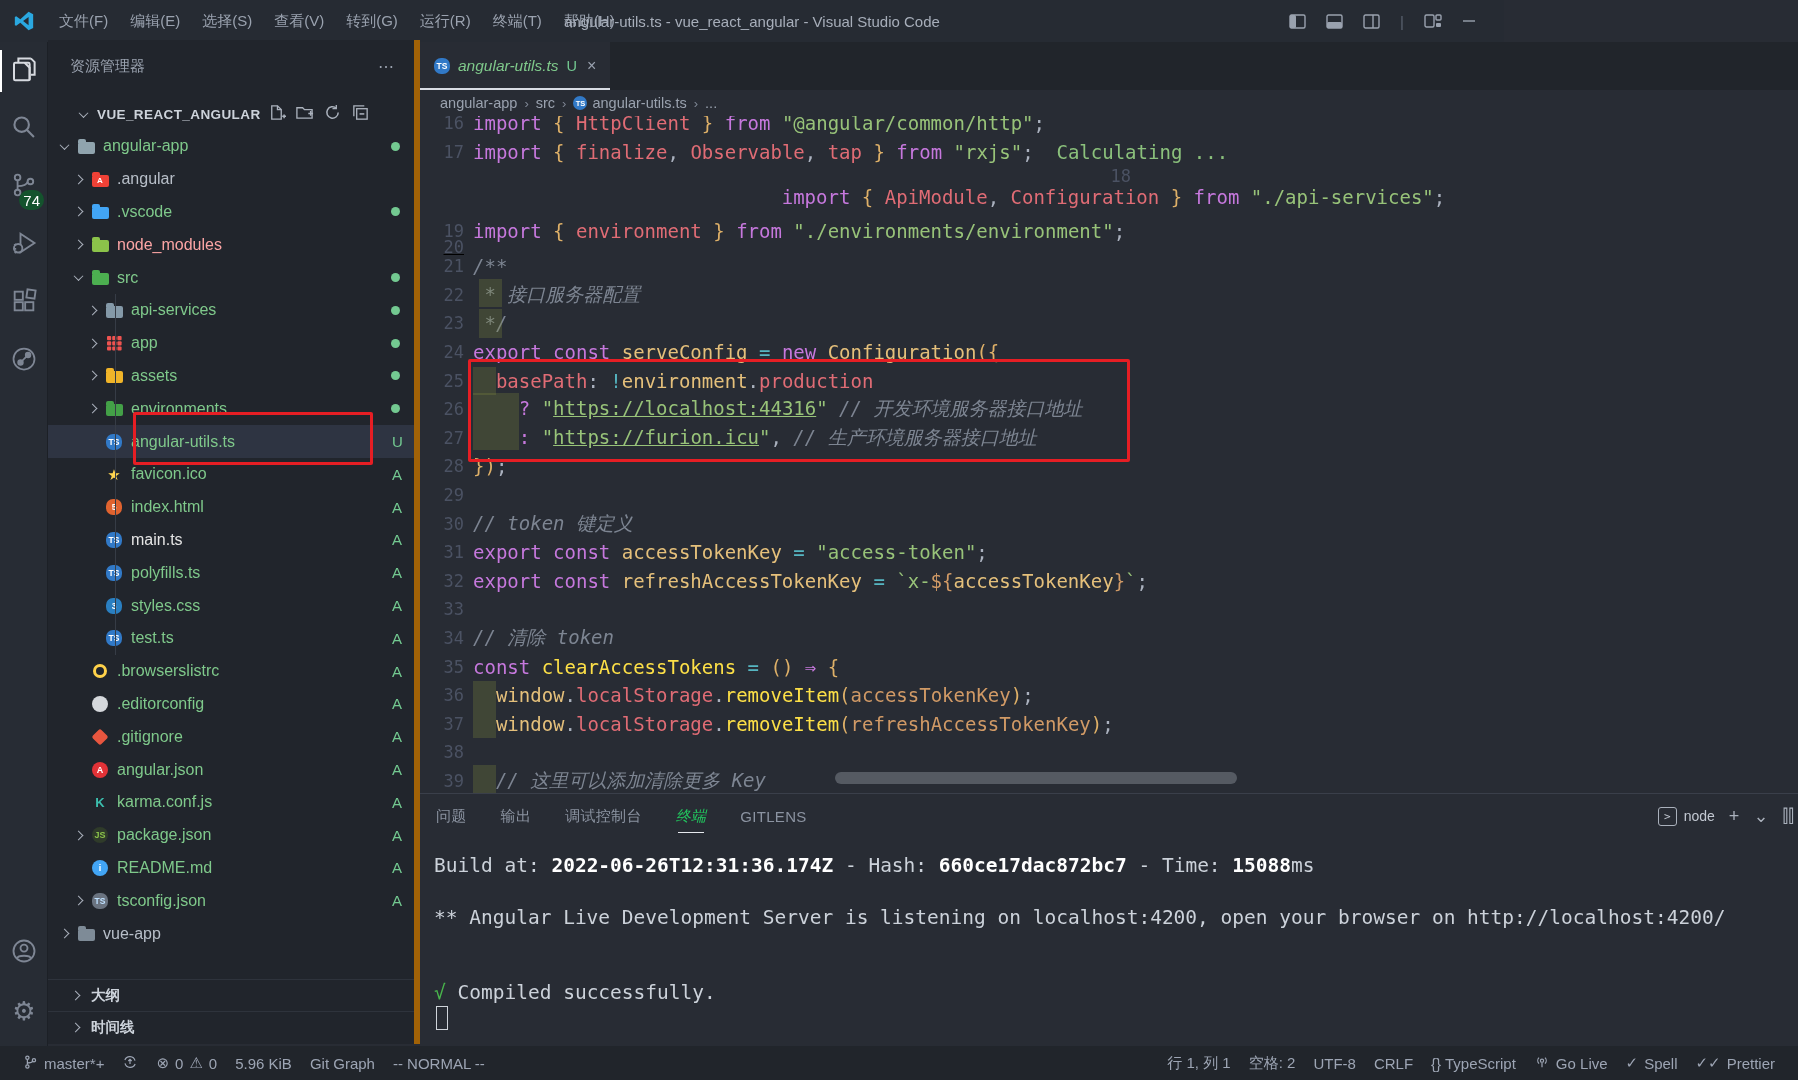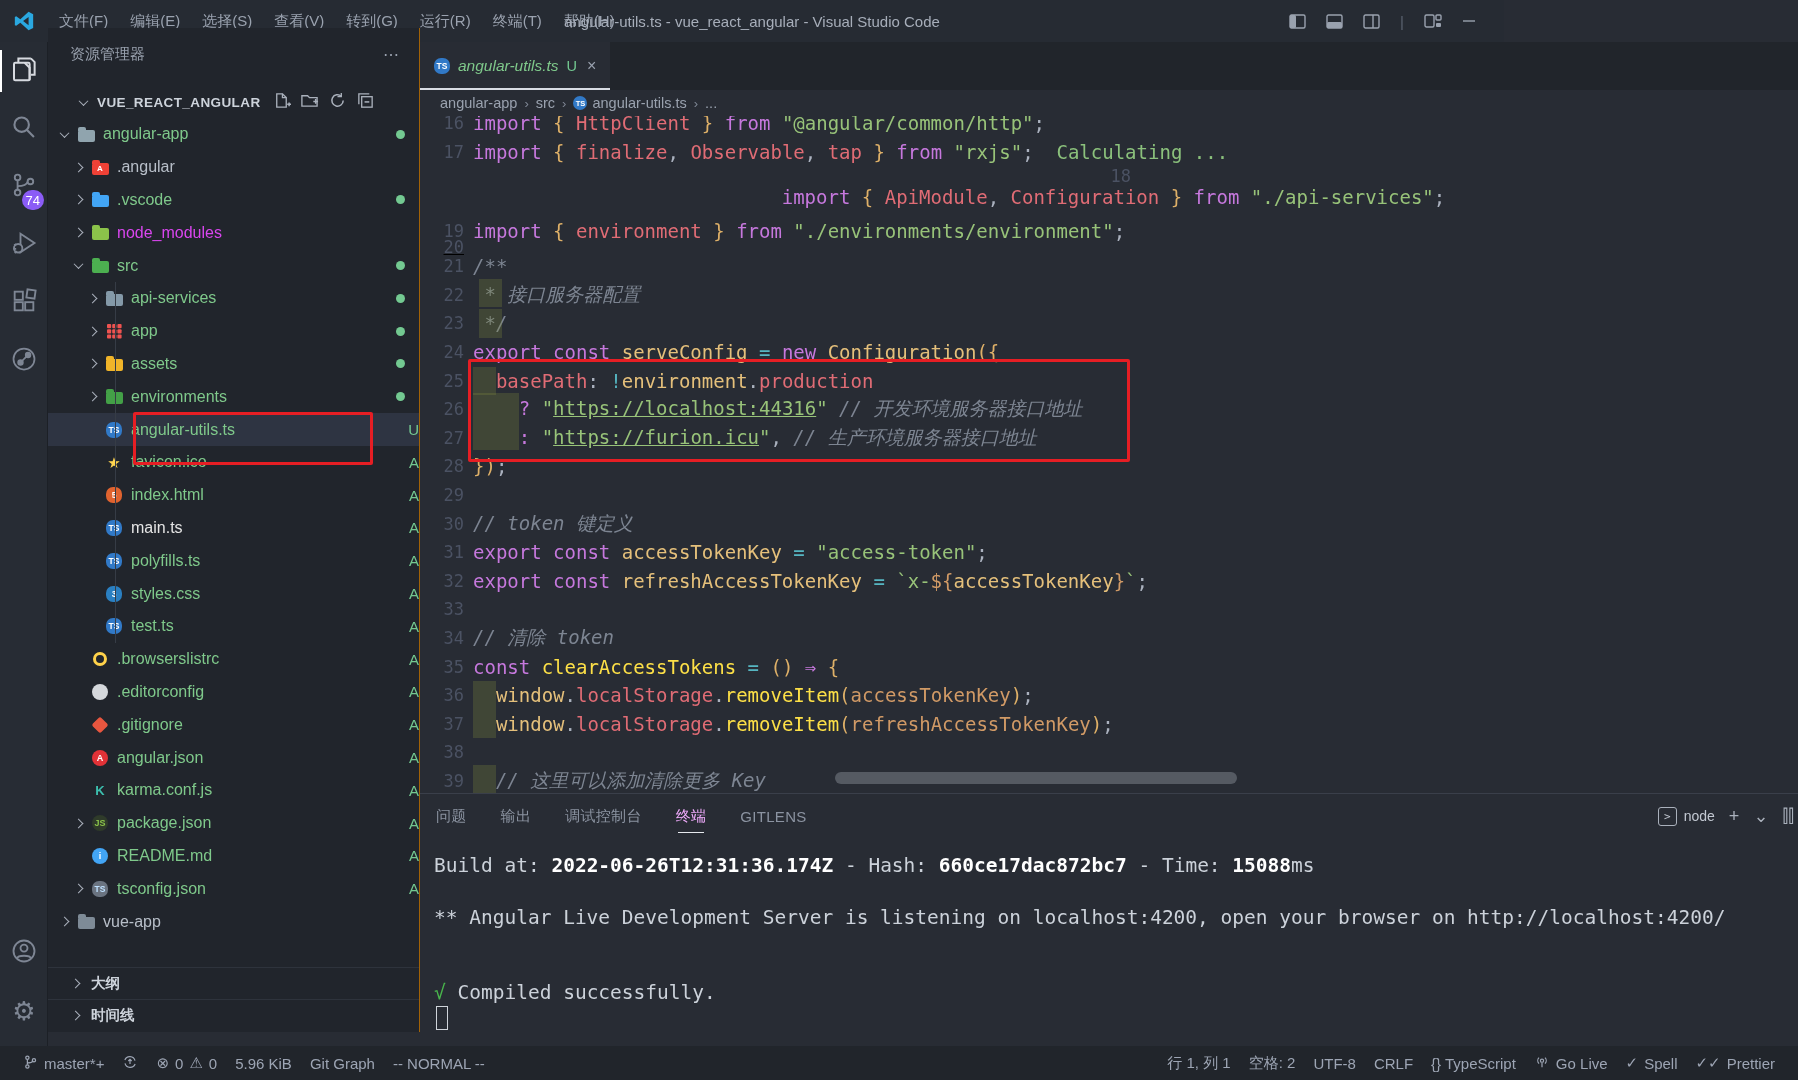--- a/index.html
+++ b/index.html
@@ -16,29 +16,29 @@
   #win-icons svg { display:block; }
   .win-sep { color:#5a6270; }
 
   
   #activitybar { position:absolute; left:0; top:42px; width:48px; height:1004px;
     background:#272c34; border-right:1px solid #1c2026; }
   .act-icon { width:48px; height:58px; display:flex; align-items:center; justify-content:center;
     color:#7e8694; position:relative; cursor:pointer; }
   .act-icon.active { color:#d7dae0; }
   .act-icon.active::before { content:""; position:absolute; left:0; top:8px; bottom:8px; width:2px; background:#fff; }
-  .act-badge { position:absolute; right:4px; bottom:6px; background:#8b5cf6; color:#fff;
-    font-size:13px; min-width:20px; height:20px; border-radius:10px; display:flex;
+  .act-badge { position:absolute; right:4px; bottom:6px; background:#14532d; color:#fff;
+    font-size:15px; min-width:20px; height:20px; border-radius:10px; display:flex;
     align-items:center; justify-content:center; padding:0 4px; }
   #act-bottom { position:absolute; bottom:6px; left:0; width:48px; }
   .gear-glyph { font-size:26px; line-height:1; }
 
   
-  #sidebar { position:absolute; left:48px; top:28px; width:372px; height:1004px;
-    background:#21252c; color:#b8bfc9; border-right:1px solid #a16207;text-align:right; }
+  #sidebar { position:absolute; left:48px; top:40px; width:372px; height:1004px;
+    background:#21252c; color:#b8bfc9; border-right:6px solid #a16207; }
   #sb-title-row { position:absolute; top:10px; left:0; width:100%; height:32px; display:flex;
     align-items:center; padding:0 18px 0 22px; font-size:15px; color:#9aa2af; }
   #sb-more { margin-left:auto; letter-spacing:2px; color:#9aa2af; cursor:pointer; font-size:16px; }
   #sb-sec-row { position:absolute; top:57px; left:0; width:100%; height:34px; display:flex;
     align-items:center; padding-left:32px; }
   #sb-sec-label { font-weight:bold; font-size:13.5px; color:#cdd3db; letter-spacing:.4px; margin-left:10px; }
   #sb-sec-actions { margin-left:auto; display:flex; gap:9px; padding-right:44px; color:#aab1bc; }
   #sb-sec-actions svg { cursor:pointer; }
   #tree { position:absolute; top:90px; left:0; width:100%; height:849px; overflow:hidden; }
   .trow { position:relative; height:32.8px; display:flex; align-items:center; font-size:16px; cursor:pointer; }
@@ -96,21 +96,21 @@
   .tk-d{color:#abb2bf} .tk-ghost{color:#8bc17c}
   #h-scrollbar { position:absolute; left:415px; top:730px; width:402px; height:12px;
     background:rgba(140,146,155,.45); border-radius:6px; }
 
   
   #panel { position:absolute; top:751px; left:0; width:100%; height:253px; background:#282c34;
     border-top:1px solid #3a3f4a; }
   #panel-tabs { position:absolute; top:0; left:0; right:0; height:44px; display:flex;
     align-items:center; gap:34px; padding-left:16px; font-size:15px; color:#8b93a1; }
   .ptab { height:44px; display:flex; align-items:center; cursor:pointer; position:relative; letter-spacing:.3px; }
-  .ptab.active { color:#f0abfc; }
+  .ptab.active { color:#22c55e;font-style:italic; }
   .ptab.active::after { content:""; position:absolute; left:2px; right:2px; bottom:5px; height:1.5px; background:#e6e9ee; }
   #panel-actions { position:absolute; right:4px; top:0; height:44px; display:flex; align-items:center;
     gap:14px; color:#c3c9d2; font-size:14px; }
   #term-chip { display:flex; align-items:center; gap:7px; cursor:pointer; }
   #term-chip-icon { width:19px; height:19px; border:1.2px solid #aab1bc; border-radius:3px;
     display:flex; align-items:center; justify-content:center; font-size:11px; color:#c3c9d2;
     font-family:"DejaVu Sans Mono",monospace; }
   .pa-glyph { font-size:18px; cursor:pointer; color:#aab1bc; }
   #terminal { position:absolute; top:44px; left:0; right:0; bottom:0;
     font-family:"DejaVu Sans Mono", monospace; font-size:19.5px; color:#ccd2da; }
@@ -312,21 +312,21 @@
         <span class="t-spacer"></span>
         <span class="t-dot"></span>
       </div>
       <div class="trow" style="padding-left: 20px;">
         <span class="chev-slot">
           <span class="chev r"></span>
         </span>
         <span class="ficon">
           <span class="fi-folder" style="--fc:#8bc34a"></span>
         </span>
-        <span class="tlabel" style="color:#d946ef">node_modules</span>
+        <span class="tlabel" style="color:#fca5a5">node_modules</span>
         <span class="t-spacer"></span>
       </div>
       <div class="trow" style="padding-left: 20px;">
         <span class="chev-slot">
           <span class="chev d"></span>
         </span>
         <span class="ficon">
           <span class="fi-folder" style="--fc:#4caf50">
             <span class="fi-mark"></span>
           </span>

